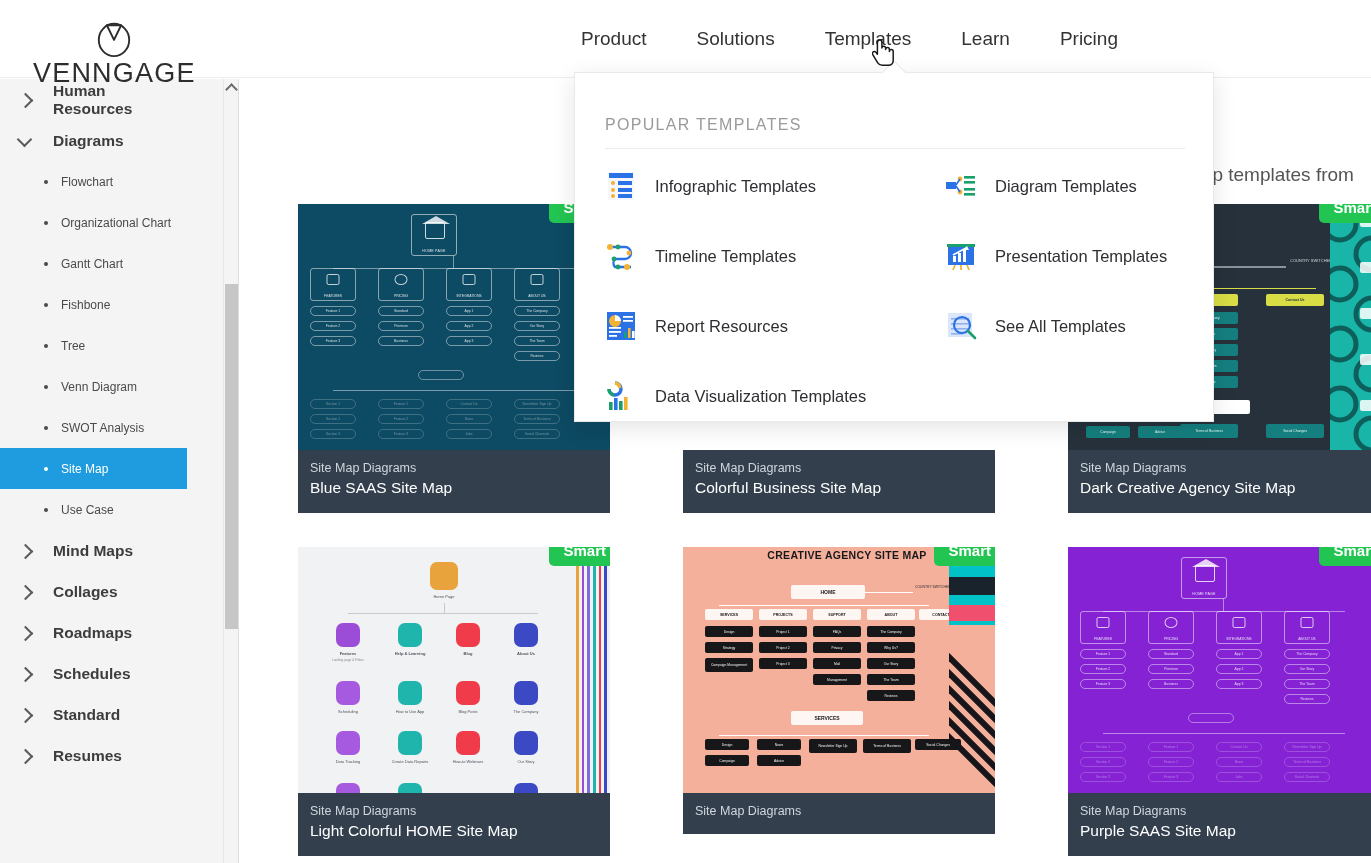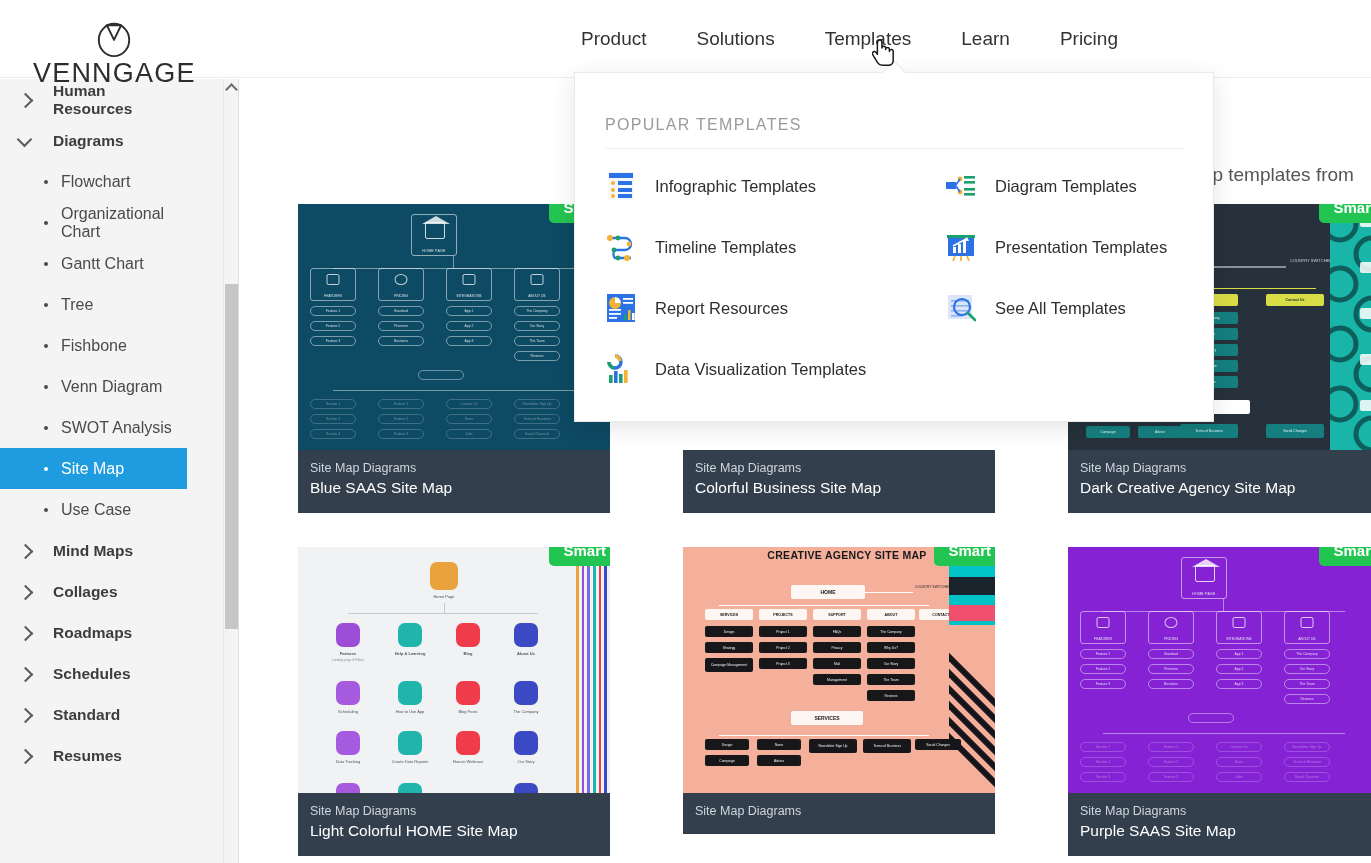--- a/index.html
+++ b/index.html
@@ -72,21 +72,21 @@
     font-size: 15.5px; color: #3d3d3d; font-weight: 600;
   }
   .side-sub {
     display: flex; align-items: center;
     height: 41px; padding-left: 44px; cursor: pointer;
   }
   .side-sub .dot {
     width: 4px; height: 4px; border-radius: 50%;
     background: #4a4a4a; margin-right: 13px; flex: 0 0 4px;
   }
-  .side-sub-label { font-size: 16px; color: #4a4a4a; }
+  .side-sub-label { font-size: 12px; color: #4a4a4a; }
   .side-sub.selected { background: #1f9cdf; }
   .side-sub.selected .dot { background: #ffffff; }
   .side-sub.selected .side-sub-label { color: #ffffff; }
 
   .sb-track {
     position: absolute; right: 0; top: 0;
     width: 15px; height: 784px; background: #f4f4f4;
     border-left: 1px solid #e6e6e6;
   }
   .sb-up {
@@ -269,21 +269,21 @@
     font-size: 16px; letter-spacing: 1.3px; color: #9a9a9a;
   }
   .dd-rule {
     position: absolute; left: 30px; top: 75px;
     width: 580px; height: 1px; background: #ececec;
   }
   .dd-grid {
     position: absolute; left: 30px; top: 95px;
     width: 590px;
     display: grid; grid-template-columns: 340px 250px;
-    row-gap: 25px;
+    row-gap: 34px;
   }
   .dd-item {
     display: flex; align-items: center; gap: 18px;
     cursor: pointer; height: 36px;
   }
   .dd-ic { width: 32px; height: 32px; flex: 0 0 32px; }
   .dd-label { font-size: 16.5px; color: #2f2f33; white-space: nowrap; }
 
   
   .cursor { position: absolute; left: 872px; top: 38px; z-index: 90; }
@@ -325,25 +325,25 @@
     <div class="side-sub">
       <span class="dot"></span>
       <span class="side-sub-label">Organizational Chart</span>
     </div>
     <div class="side-sub">
       <span class="dot"></span>
       <span class="side-sub-label">Gantt Chart</span>
     </div>
     <div class="side-sub">
       <span class="dot"></span>
-      <span class="side-sub-label">Tree</span>
+      <span class="side-sub-label">Fishbone</span>
     </div>
     <div class="side-sub">
       <span class="dot"></span>
-      <span class="side-sub-label">Fishbone</span>
+      <span class="side-sub-label">Tree</span>
     </div>
     <div class="side-sub">
       <span class="dot"></span>
       <span class="side-sub-label">Venn Diagram</span>
     </div>
     <div class="side-sub">
       <span class="dot"></span>
       <span class="side-sub-label">SWOT Analysis</span>
     </div>
     <div class="side-sub selected">

